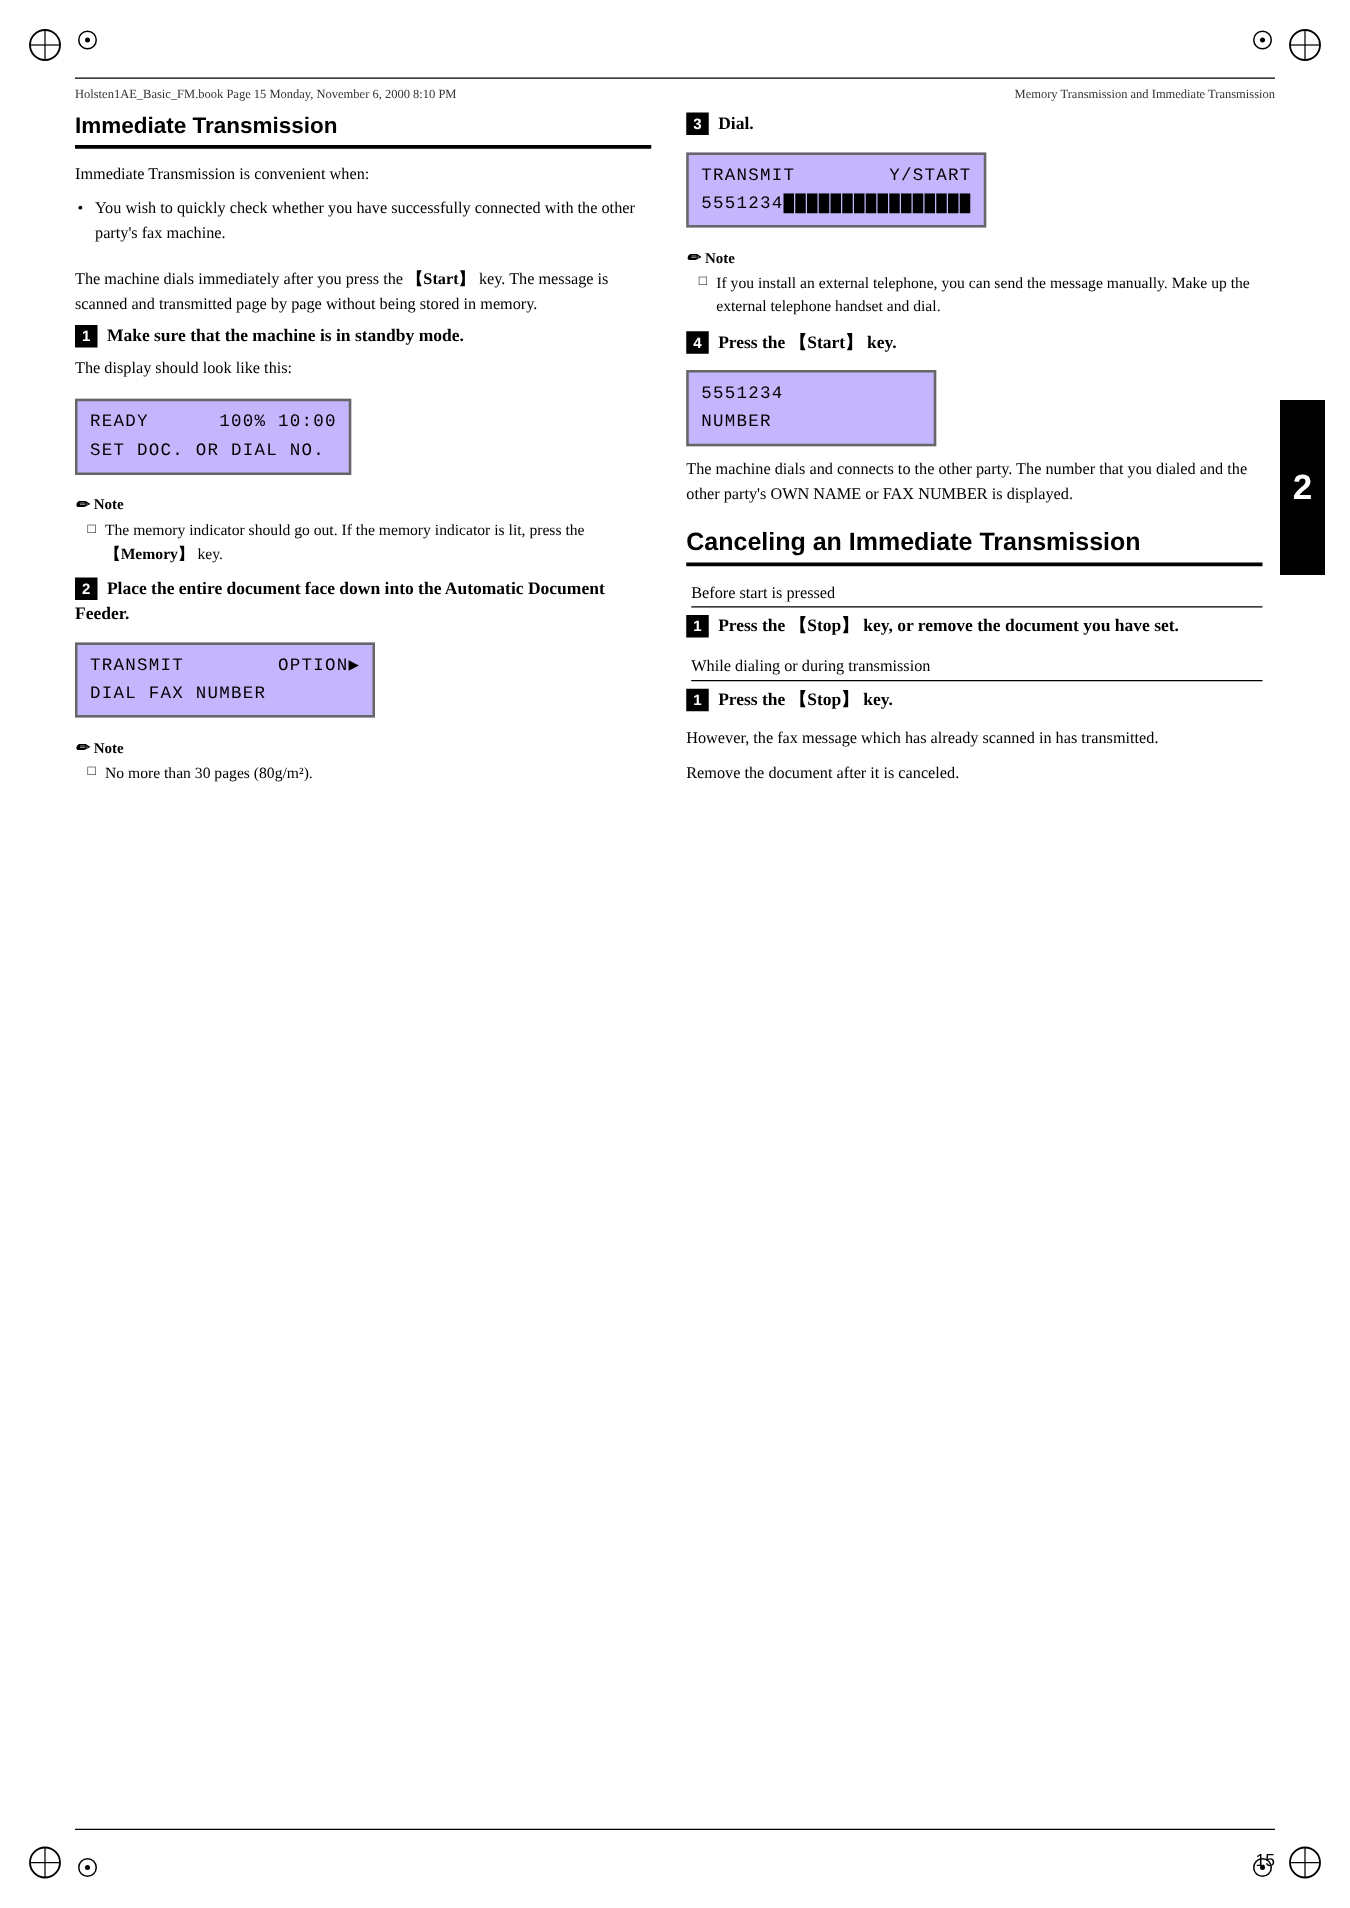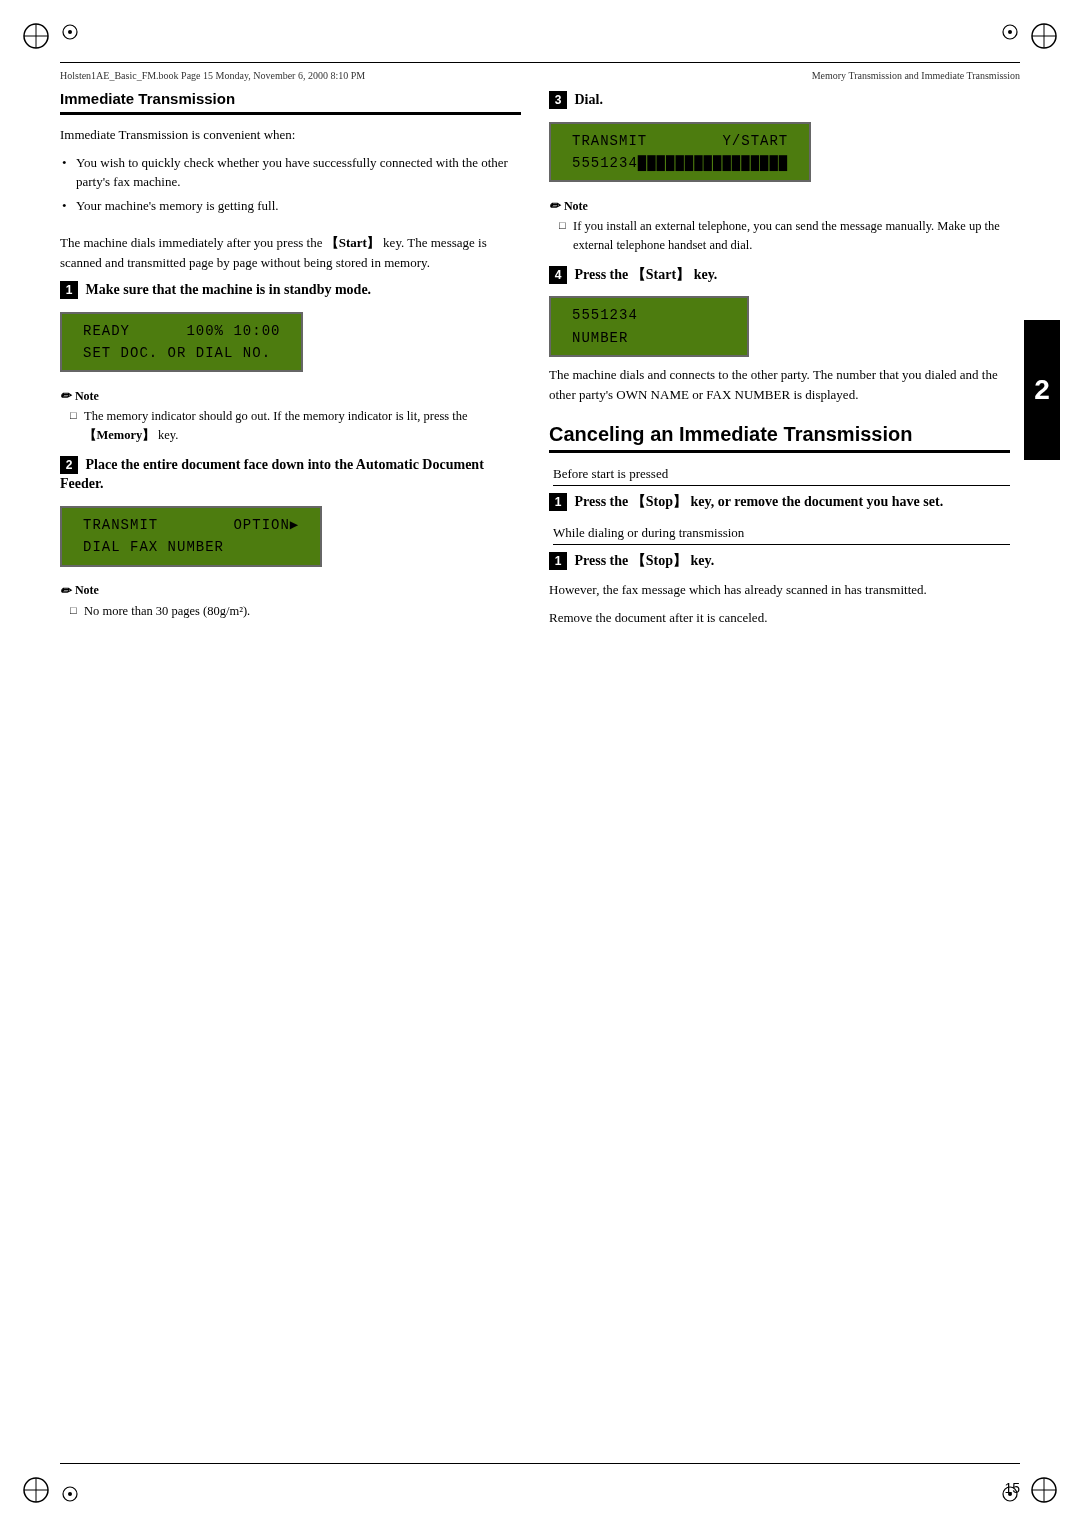--- a/index.html
+++ b/index.html
@@ -124,21 +124,21 @@
       flex: 1;
       min-width: 0;
     }
     .col-right {
       flex: 1;
       min-width: 0;
     }
 
     
     .section-heading {
-      font-size: 15px;
+      font-size: 18px;
       font-weight: bold;
       font-family: Arial, sans-serif;
       border-bottom: 3px solid #000;
       padding-bottom: 4px;
       margin-bottom: 10px;
       line-height: 1.2;
     }
 
     .section-heading-small {
       font-size: 20px;
@@ -196,24 +196,24 @@
       font-weight: bold;
       text-align: center;
       line-height: 18px;
       margin-right: 4px;
       font-family: Arial, sans-serif;
     }
 
     
     .lcd-display {
       border: 2px solid #666;
-      background: #4d7c0f;
+      background: #c4b5fd;
       font-family: 'Courier New', monospace;
       font-size: 14px;
-      padding: 6px 21px;
+      padding: 6px 10px;
       margin: 8px 0;
       line-height: 1.6;
       letter-spacing: 1px;
       display: inline-block;
       min-width: 200px;
     }
     .lcd-display .lcd-line {
       display: block;
       white-space: pre;
     }
@@ -352,30 +352,30 @@
     <div class="two-col">
 
       <div class="col-left">
 
         <div class="section-heading">Immediate Transmission</div>
 
         <p>Immediate Transmission is convenient when:</p>
 
         <ul class="bullet-list">
           <li>You wish to quickly check whether you have successfully connected with the other party's fax machine.</li>
-          <li>Your machine's memory is getting full.</li>
         </ul>
 
         <p>The machine dials immediately after you press the <kbd>【Start】</kbd> key. The message is scanned and transmitted page by page without being stored in memory.</p>
 
         <div class="step-block">
           <div class="step-label">
             <span class="step-num">1</span>
             <strong>Make sure that the machine is in standby mode.</strong>
           </div>
+          <p>The display should look like this:</p>
           <div class="lcd-display">
             <span class="lcd-line">READY      100% 10:00</span>
             <span class="lcd-line">SET DOC. OR DIAL NO.</span>
           </div>
           <div class="note-block">
             <div class="note-title">
               <span class="note-icon">✏</span>
               <strong>Note</strong>
             </div>
             <ul class="note-items">

